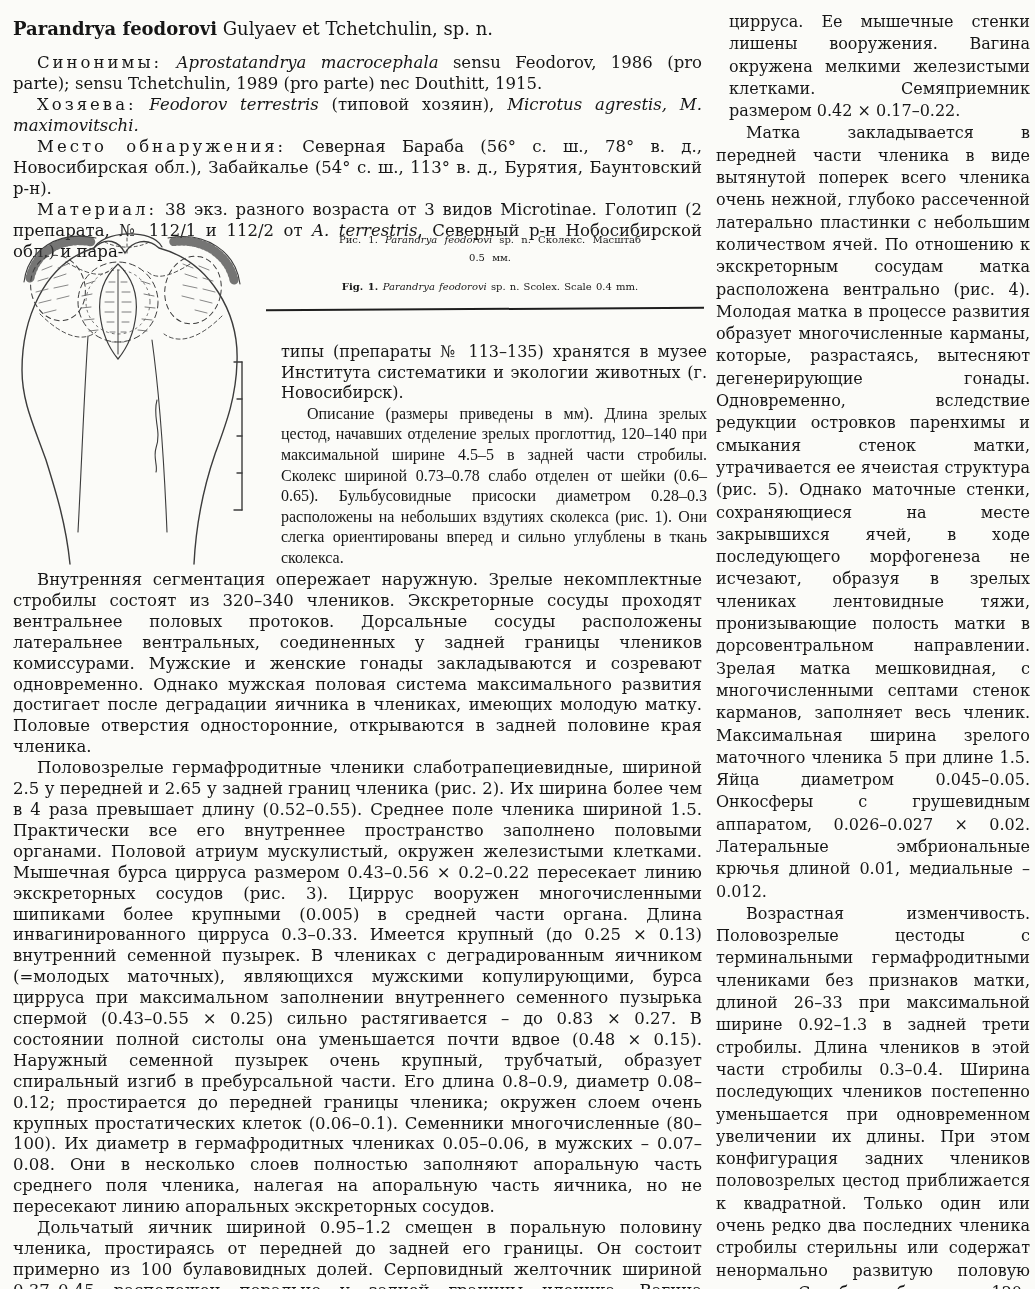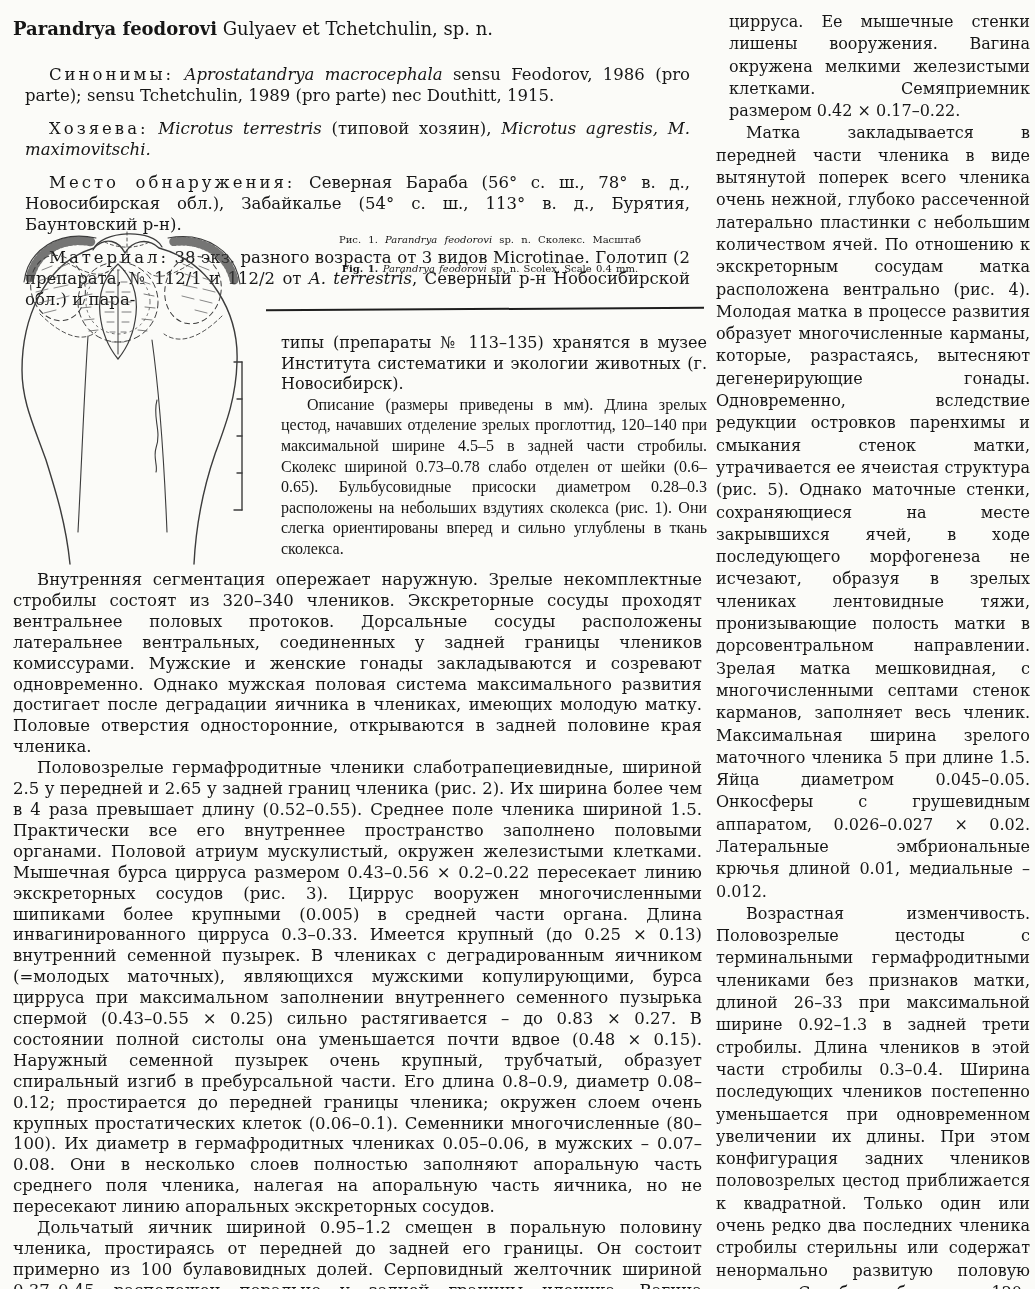--- a/index.html
+++ b/index.html
@@ -16,36 +16,36 @@
   .b{font-weight:bold;}
   .sp{letter-spacing:3px;}
   #title{
     position:absolute;left:13px;top:18px;width:689px;
     text-align:left;font-size:18px;
   }
   #intro{
     position:absolute;left:13px;top:52px;width:689px;
     font-size:16.5px;line-height:21px;text-align:justify;
   }
-  #intro p{margin:12px;text-indent:24px;}
+  #intro p{margin:0;text-indent:24px;}
   #figure-art{
     position:absolute;left:6px;top:226px;width:252px;height:342px;
   }
   #caption{
     position:absolute;left:276px;top:231px;width:428px;
     text-align:center;font-size:10px;line-height:18px;
   }
   .cap-ru{word-spacing:4px;}
   .cap-en{margin-top:11px;word-spacing:1px;}
   #cap-rule{
     position:absolute;left:266px;top:308px;width:438px;height:2px;
     background:#1e1e1e;transform:rotate(-0.3deg);
   }
   #beside{
-    position:absolute;left:281px;top:333px;width:426px;
+    position:absolute;left:281px;top:342px;width:426px;
     font-size:16px;line-height:20.6px;text-align:justify;
   }
   #beside p{margin:0;}
   #beside p.ind{text-indent:26px;font-family:Liberation Serif, serif;}
   #leftmain{
     position:absolute;left:13px;top:570px;width:689px;
     font-size:16.5px;line-height:20.9px;text-align:justify;
   }
   #leftmain p{margin:0;text-indent:24px;}
   #rightcol{
@@ -57,21 +57,21 @@
 </style>
 </head>
 <body>
 
 <div class="page">
 
   <div id="title"><span class="b">Parandrya feodorovi</span><span> Gulyaev et Tchetchulin, sp. n.</span></div>
 
   <div id="intro">
     <p><span class="sp">Синонимы:</span><span> </span><i>Aprostatandrya macrocephala</i><span> sensu Feodorov, 1986 (pro parte); sensu Tchetchulin, 1989 (pro parte) nec Douthitt, 1915.</span></p>
-    <p><span class="sp">Хозяева:</span><span> </span><i>Microtus terrestris</i><span> (типовой хозяин), </span><i>Microtus agrestis, M. maximovitschi.</i></p>
+    <p><span class="sp">Хозяева:</span><span> </span><i>Feodorov terrestris</i><span> (типовой хозяин), </span><i>Microtus agrestis, M. maximovitschi.</i></p>
     <p><span class="sp">Место обнаружения:</span><span> Северная Бараба (56° с. ш., 78° в. д., Новосибирская обл.), Забайкалье (54° с. ш., 113° в. д., Бурятия, Баунтовский р-н).</span></p>
     <p><span class="sp">Материал:</span><span> 38 экз. разного возраста от 3 видов Microtinae. Голотип (2 препарата, № 112/1 и 112/2 от </span><i>A. terrestris</i><span>, Северный р-н Нобосибирской обл.) и пара-</span></p>
   </div>
 
   <svg id="figure-art" viewBox="0 0 252 342">
     <g stroke="#3c3c3c" fill="none" stroke-linecap="round">
 
       <path d="M64,338 C60,298 50,266 40,234 C28,200 16,176 16,144 C16,96 36,38 88,22 C100,10 113,15 119,27 C126,15 141,11 153,22 C205,36 233,88 231,136 C230,172 220,198 209,228 C198,260 190,298 188,338" stroke-width="1.4"></path>
 
       <path d="M87,24 C95,4 147,2 156,21" stroke-width="1.2"></path>
@@ -160,20 +160,21 @@
         <line x1="228" y1="284" x2="236" y2="284"></line>
         <line x1="231" y1="173" x2="236" y2="173"></line>
         <line x1="231" y1="210" x2="236" y2="210"></line>
         <line x1="231" y1="247" x2="236" y2="247"></line>
       </g>
     </g>
   </svg>
 
   <div id="caption">
     <div class="cap-ru"><span>Рис. 1. </span><i>Parandrya feodorovi</i><span> sp. n. Сколекс. Масштаб</span></div>
+    <div class="cap-ru">0.5 мм.</div>
     <div class="cap-en"><span class="b">Fig. 1. </span><i>Parandrya feodorovi</i><span> sp. n. Scolex. Scale 0.4 mm.</span></div>
   </div>
   <div id="cap-rule"></div>
 
   <div id="beside">
     <p>типы (препараты № 113–135) хранятся в музее Института систематики и экологии животных (г. Новосибирск).</p>
     <p class="ind">Описание (размеры приведены в мм). Длина зрелых цестод, начавших отделение зрелых проглоттид, 120–140 при максимальной ширине 4.5–5 в задней части стробилы. Сколекс шириной 0.73–0.78 слабо отделен от шейки (0.6–0.65). Бульбусовидные присоски диаметром 0.28–0.3 расположены на небольших вздутиях сколекса (рис. 1). Они слегка ориентированы вперед и сильно углублены в ткань сколекса.</p>
   </div>
 
   <div id="leftmain">

